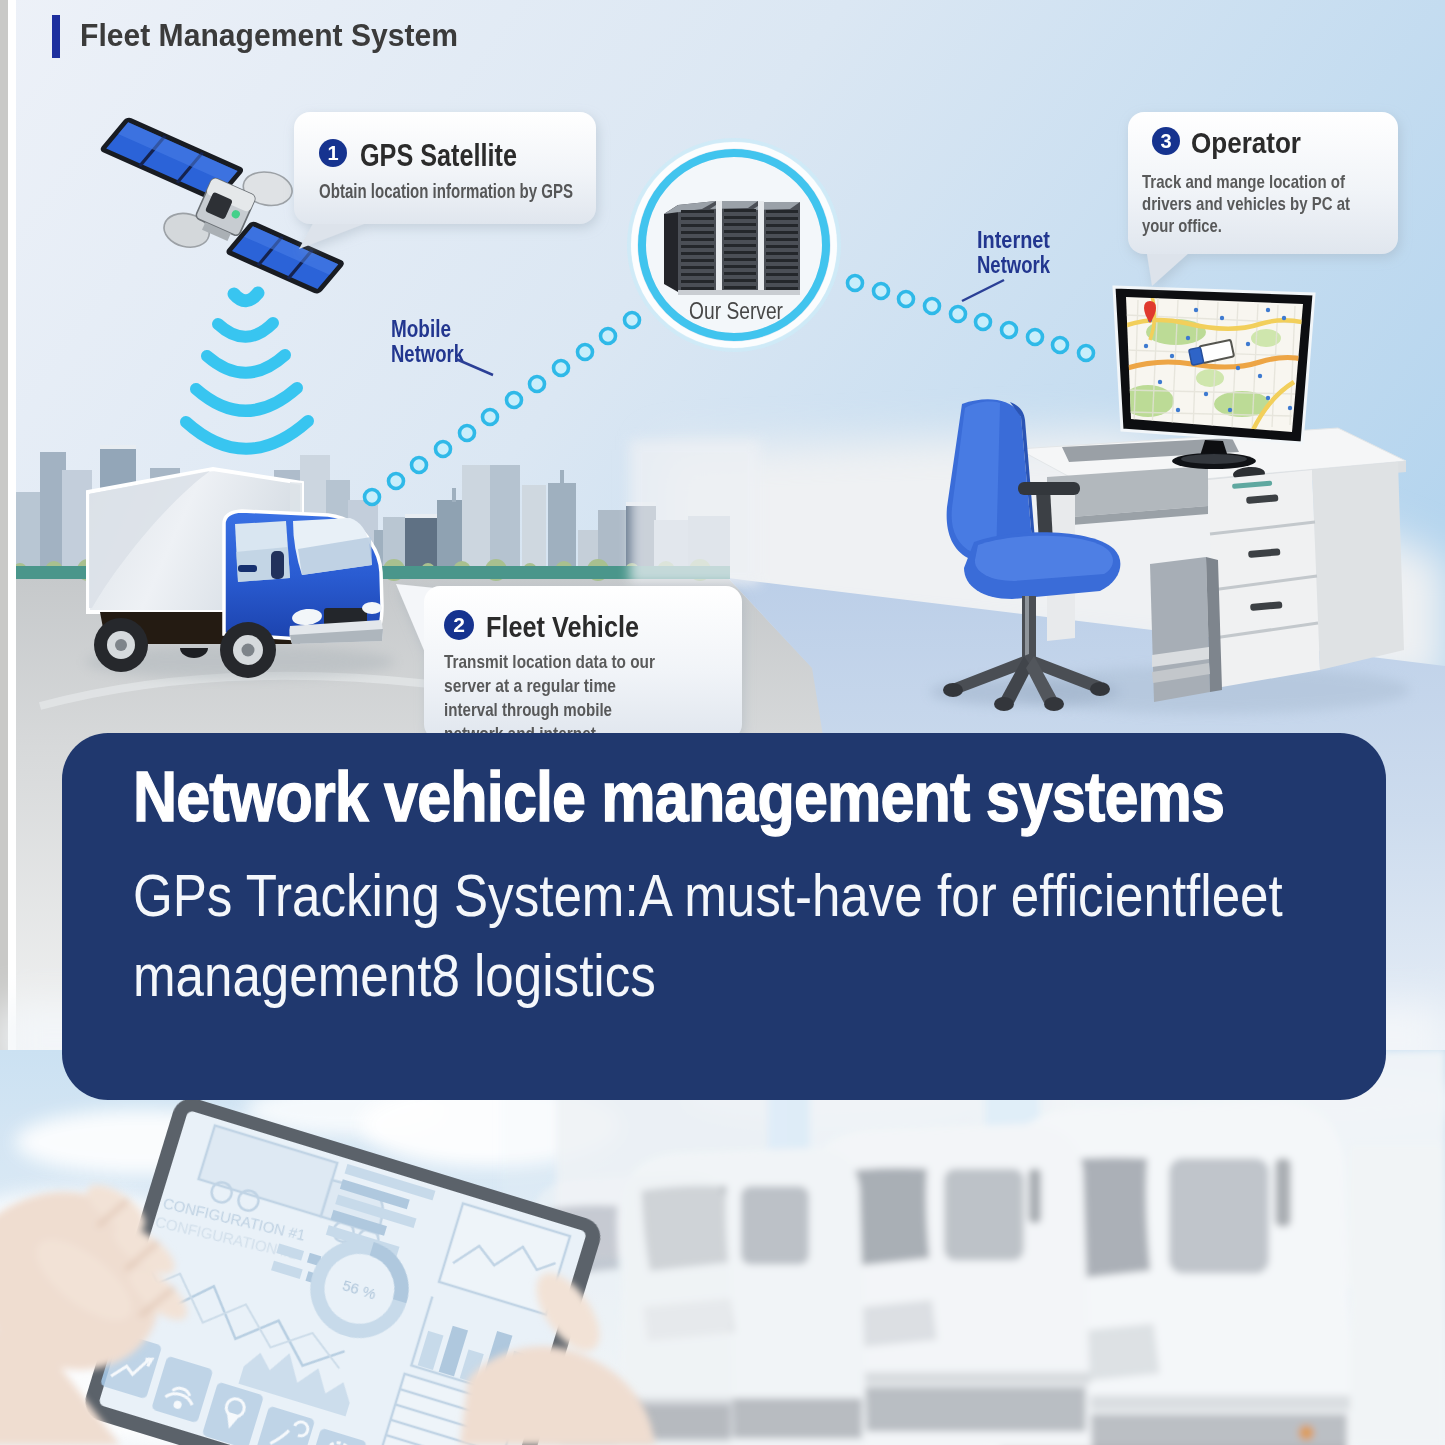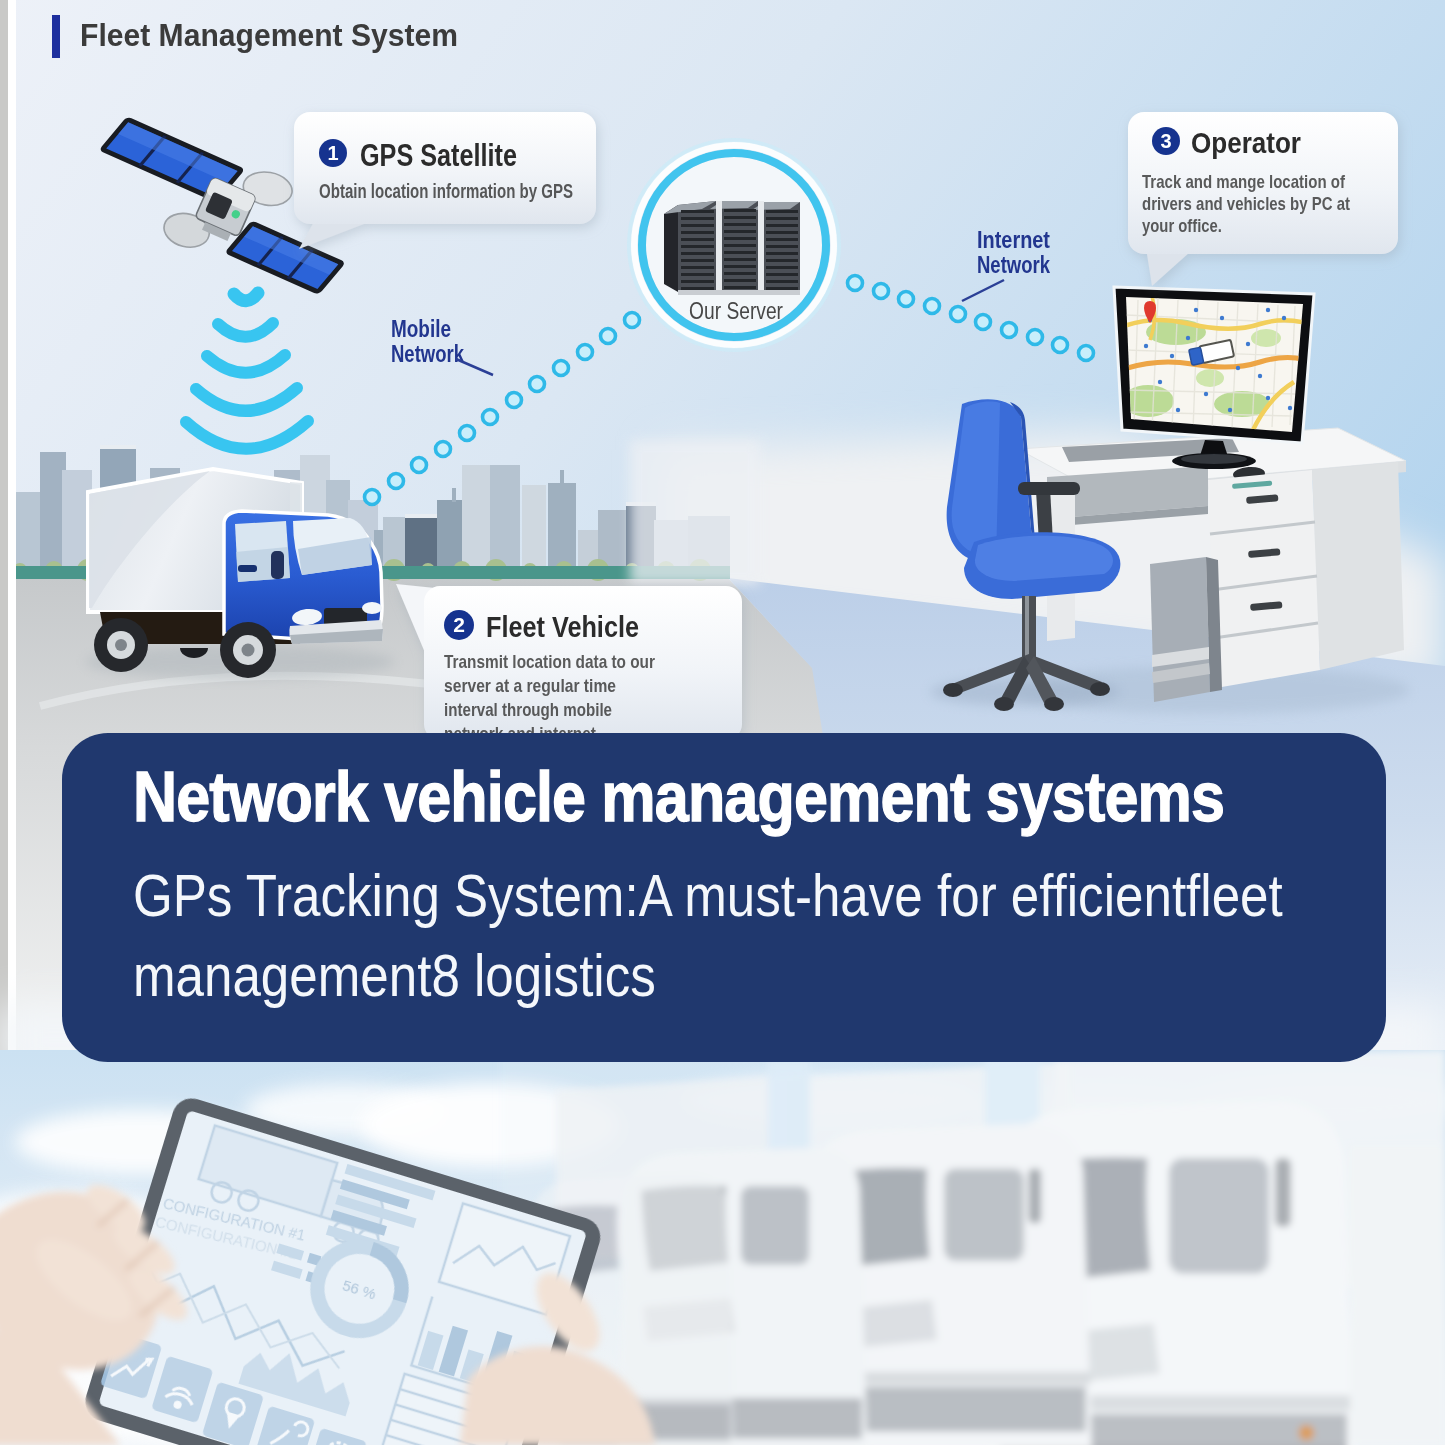--- a/index.html
+++ b/index.html
@@ -1,20 +1,20 @@
 <!DOCTYPE html>
 <html><head>
 <meta charset="utf-8">
 <style>
   html,body{margin:0;padding:0;}
   #page{position:relative;width:1445px;height:1445px;overflow:hidden;
         font-family:"Liberation Sans", sans-serif;background:#ffffff;}
   #topsvg{position:absolute;left:0;top:0;}
   #botsvg{position:absolute;left:0;top:1050px;}
-  #panel{position:absolute;left:62px;top:733px;width:1324px;height:329px;
+  #panel{position:absolute;left:62px;top:733px;width:1324px;height:367px;
          border-radius:46px;background:#20386e;}
   #ptitle{position:absolute;left:71px;top:24px;color:#ffffff;
           font-size:70px;font-weight:bold;letter-spacing:-1px;-webkit-text-stroke:1.3px #ffffff;white-space:nowrap;
           transform:scaleX(0.873);transform-origin:left top;}
   #psub{position:absolute;left:71px;top:123px;color:#f4f7fb;
         font-size:60px;font-weight:normal;line-height:80px;white-space:nowrap;
         transform:scaleX(0.852);transform-origin:left top;}
 </style>
 </head>
 <body>

